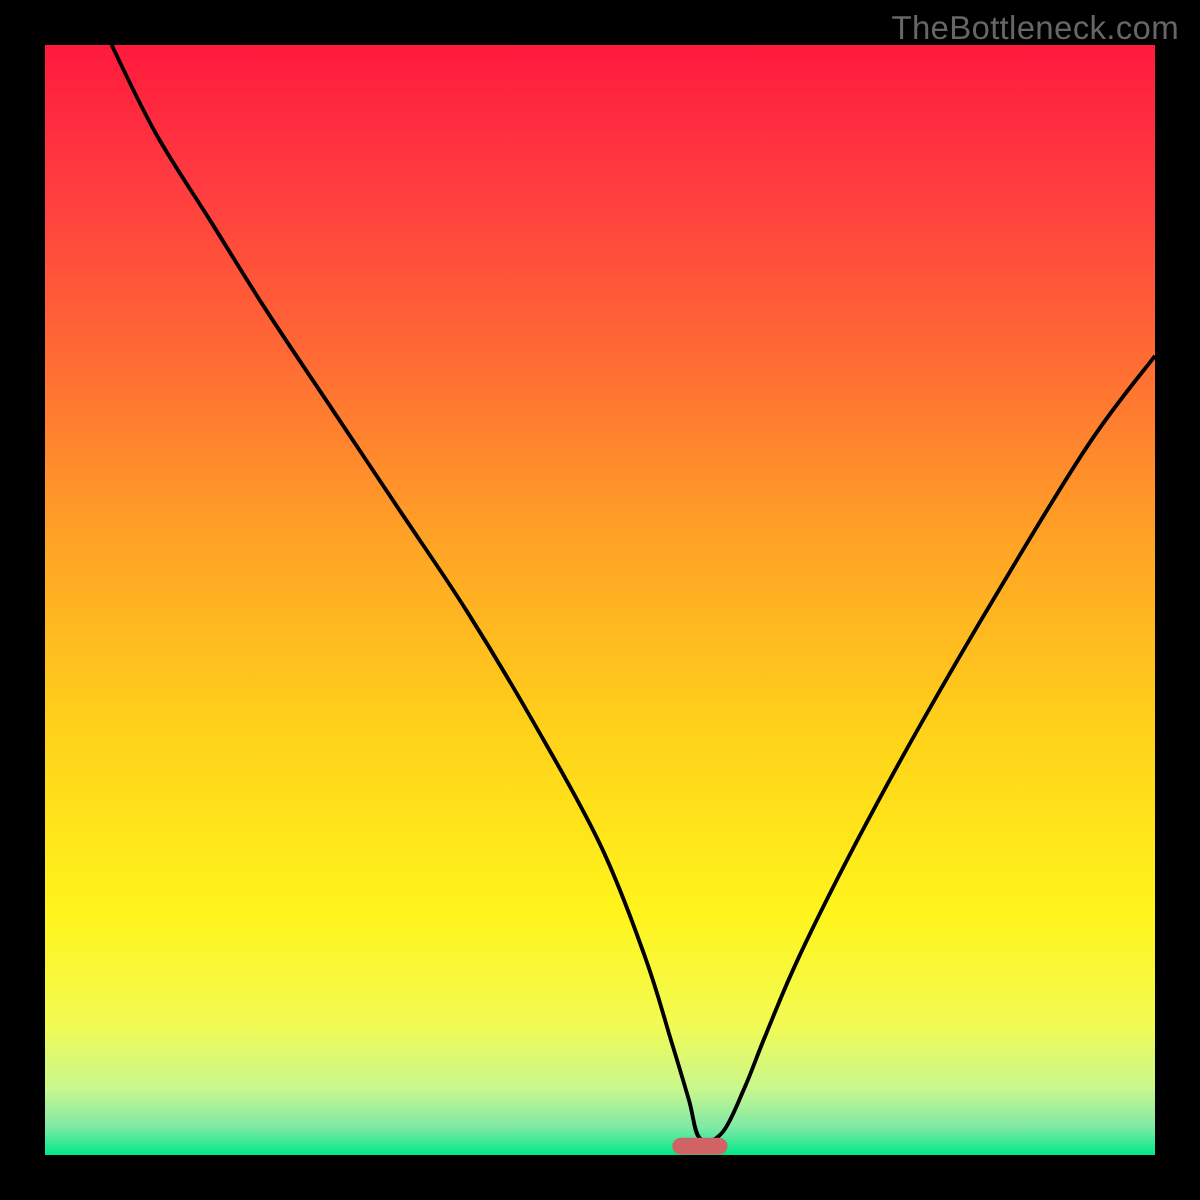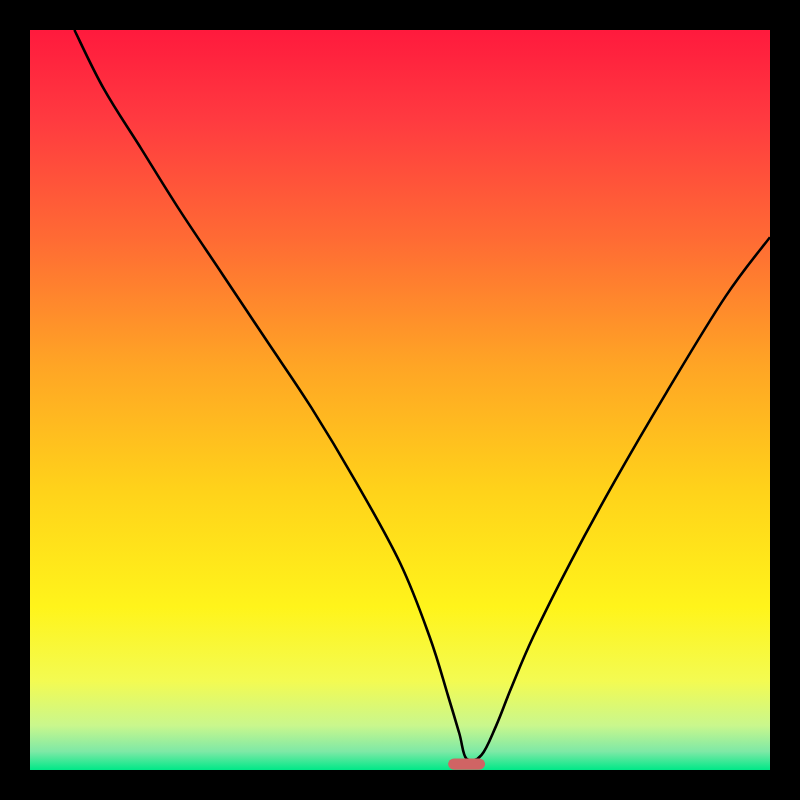--- a/index.html
+++ b/index.html
@@ -41,20 +41,21 @@
   }
   svg.curve {
     position: absolute;
     inset: 0;
   }
 </style>
 </head>
 <body>
 
 <div class="frame">
+  <div class="watermark">TheBottleneck.com</div>
 
   <div class="plot-area">
     <svg class="gradient" viewBox="0 0 100 100" preserveAspectRatio="none">
       <defs>
         <linearGradient id="bg" x1="0" y1="0" x2="0" y2="1">
             <stop offset="0%" stop-color="#ff1a3d"></stop>
             <stop offset="12%" stop-color="#ff3a40"></stop>
             <stop offset="28.000000000000004%" stop-color="#ff6a34"></stop>
             <stop offset="45%" stop-color="#ffa425"></stop>
             <stop offset="62%" stop-color="#ffd21a"></stop>

